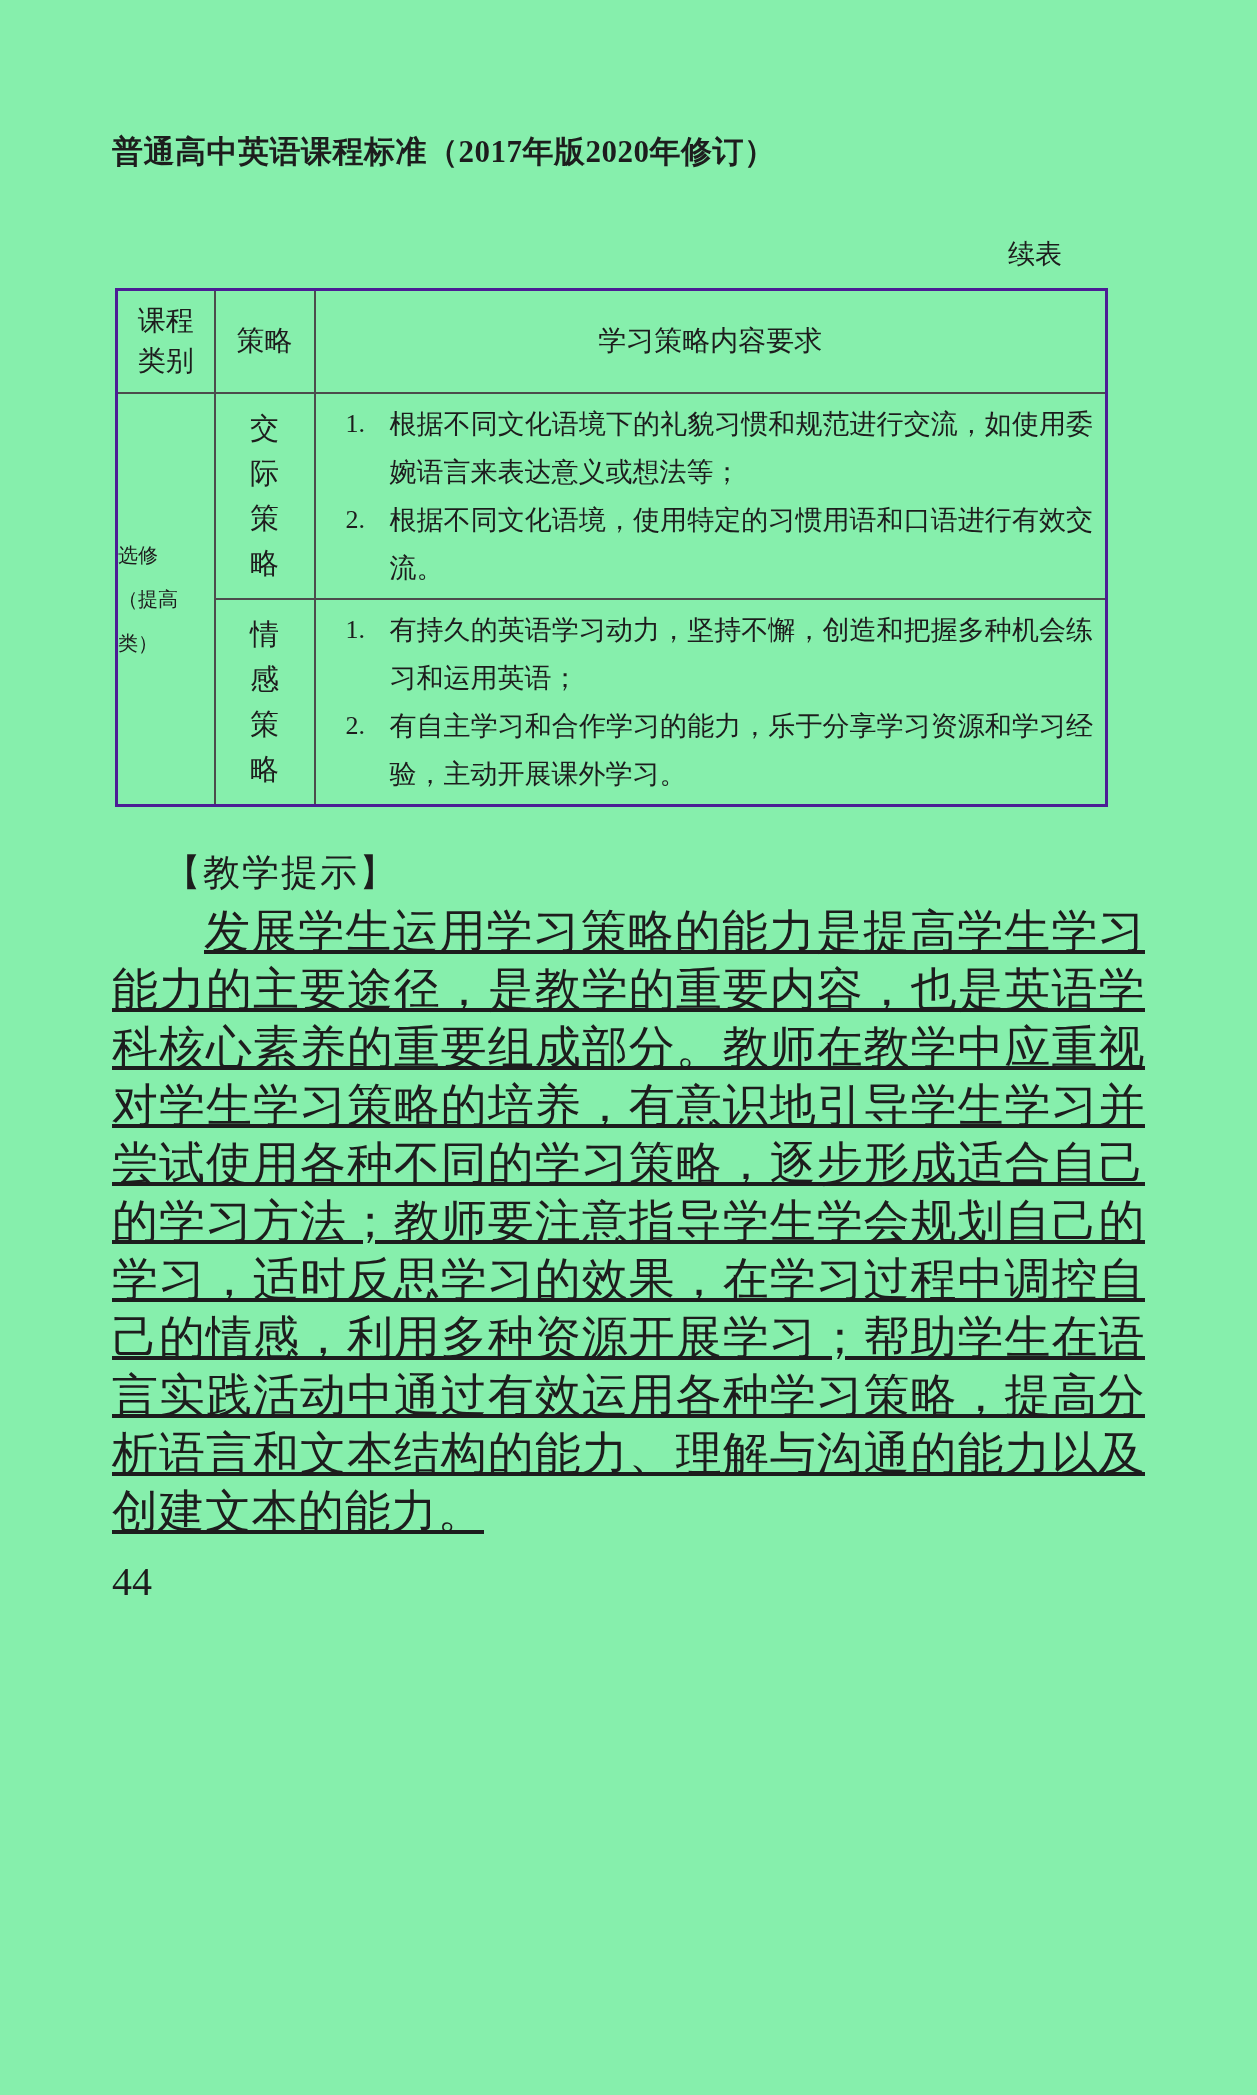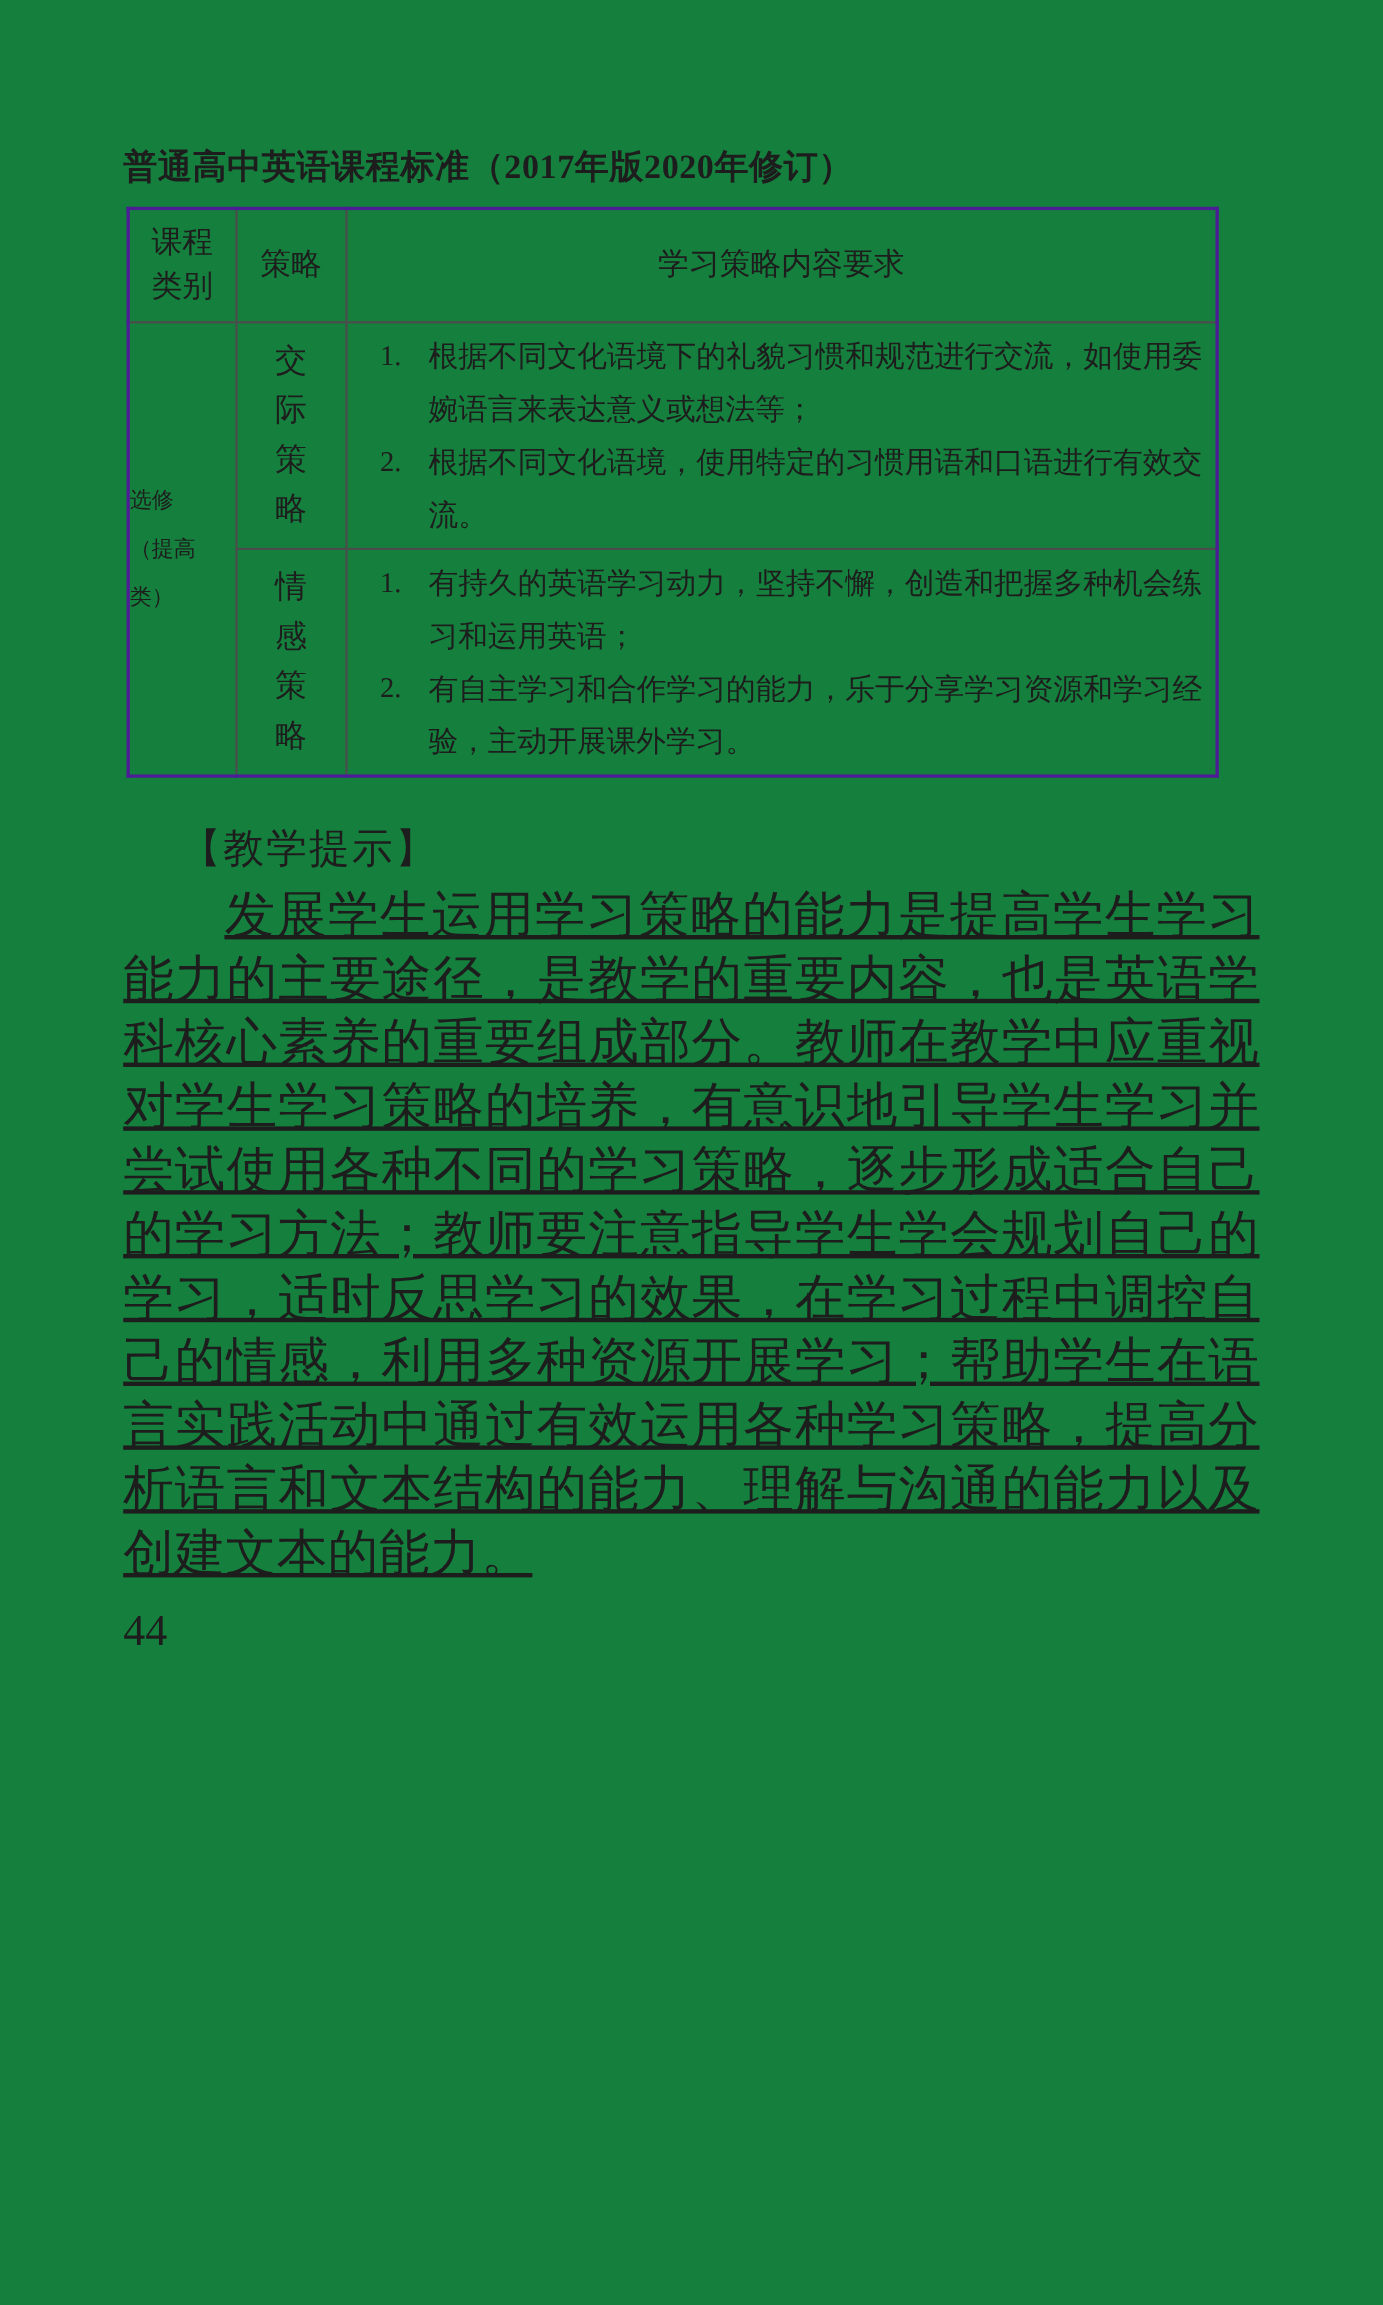--- a/index.html
+++ b/index.html
@@ -6,21 +6,21 @@
   html, body { background: #ffffff; }
   body {
     width: 1257px;
     height: 2095px;
     font-family: "Liberation Serif", "DejaVu Serif", serif;
     color: #1d1d1d;
   }
   .page {
     width: 1257px;
     height: 2095px;
-    background: #15803d;
+    background: #86efac;
     padding: 132px 112px 0 112px;
     overflow: hidden;
   }
   .title {
     font-size: 31px;
     font-weight: bold;
     line-height: 40px;
     letter-spacing: 0.5px;
   }
   .continued {
@@ -110,20 +110,21 @@
     line-height: 38px;
   }
 </style>
 </head>
 <body>
 
 <div class="page">
 
   <h1 class="title">普通高中英语课程标准（2017年版2020年修订）</h1>
 
+  <div class="continued">续表</div>
 
   <table class="strategy-table">
     <tbody>
         <tr class="header-row">
       <th class="col-category">课程
 类别</th>
       <th class="col-strategy">策略</th>
       <th class="col-content">学习策略内容要求</th>
     </tr>
     <tr class="row-comm">

